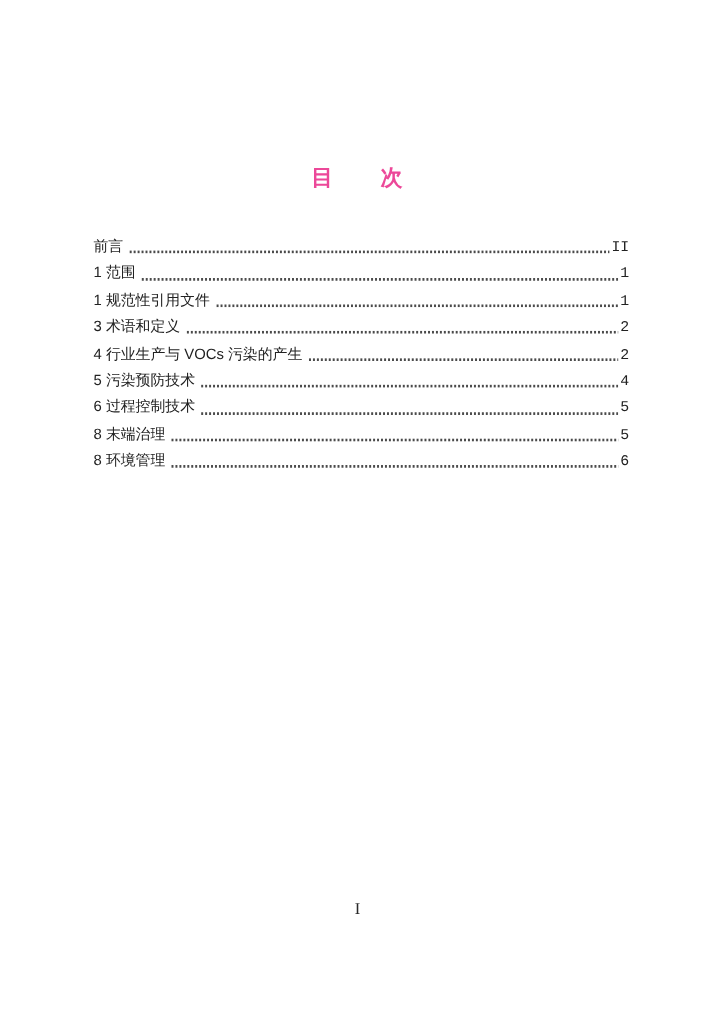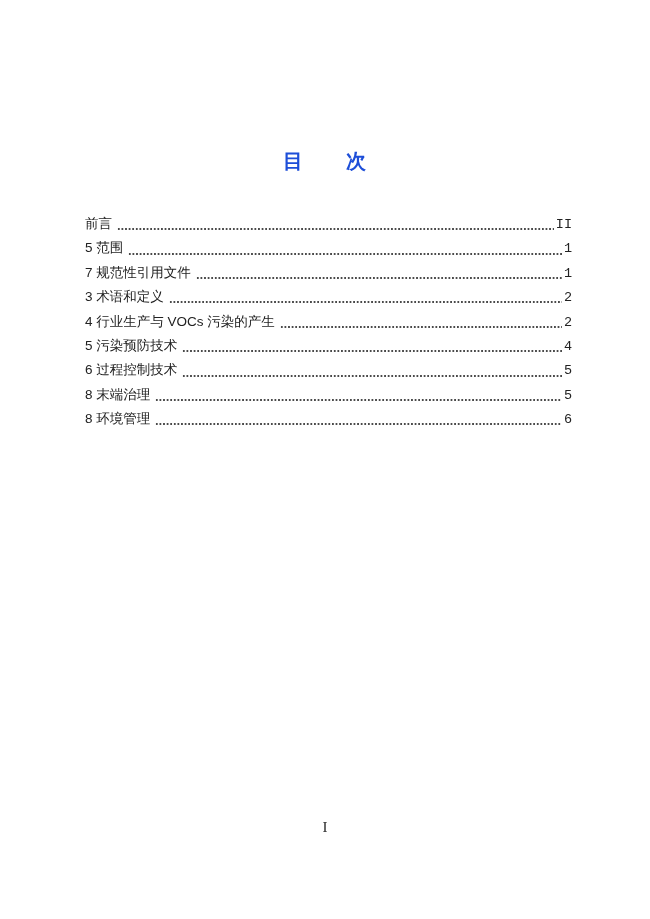--- a/index.html
+++ b/index.html
@@ -17,21 +17,21 @@
     overflow: hidden;
   }
   .doc-title {
     position: absolute;
     top: 148px;
     left: 0;
     width: 100%;
     text-align: center;
     font-size: 20px;
     font-weight: bold;
-    color: #1d4ed8;
+    color: #ec4899;
     white-space: pre;
     letter-spacing: 1px;
   }
   .toc {
     position: absolute;
     top: 212px;
     left: 85px;
     right: 78px;
   }
   .toc-row {
@@ -80,27 +80,27 @@
 
   <div class="toc">
 
     <div class="toc-row">
       <span class="toc-label">前言</span>
       <span class="toc-leader"></span>
       <span class="toc-page">II</span>
     </div>
 
     <div class="toc-row">
-      <span class="toc-label">5 范围</span>
+      <span class="toc-label">1 范围</span>
       <span class="toc-leader"></span>
       <span class="toc-page">1</span>
     </div>
 
     <div class="toc-row">
-      <span class="toc-label">7 规范性引用文件</span>
+      <span class="toc-label">1 规范性引用文件</span>
       <span class="toc-leader"></span>
       <span class="toc-page">1</span>
     </div>
 
     <div class="toc-row">
       <span class="toc-label">3 术语和定义</span>
       <span class="toc-leader"></span>
       <span class="toc-page">2</span>
     </div>
 

